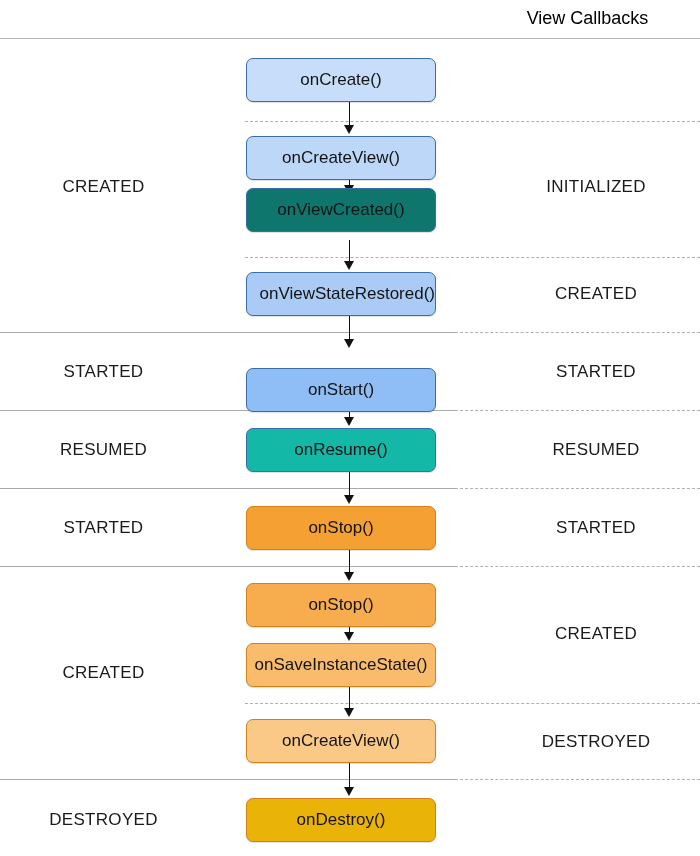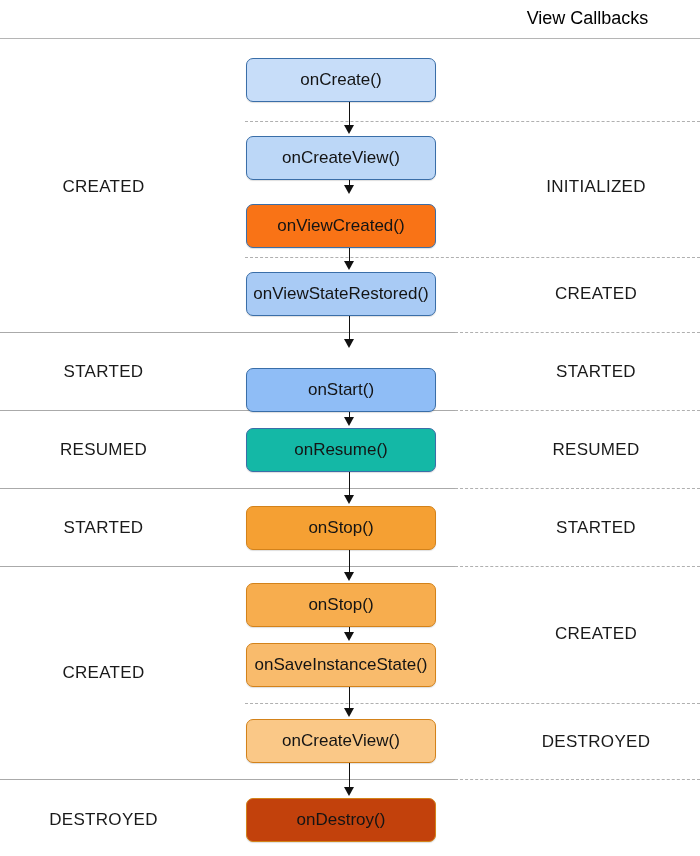--- a/index.html
+++ b/index.html
@@ -226,42 +226,42 @@
       <div class="state-label right" style="top: 624px;">CREATED</div>
       <div class="state-label right" style="top: 732px;">DESTROYED</div>
     </div>
   <div id="callbacks-layer">
       <div class="cb-box" style="top: 58px; background: rgb(199, 221, 249); border: 1.6px solid rgb(58, 110, 168);">
         <span>onCreate()</span>
       </div>
       <div class="cb-box" style="top: 136px; background: rgb(188, 215, 247); border: 1.6px solid rgb(58, 110, 168);">
         <span>onCreateView()</span>
       </div>
-      <div class="cb-box" style="top: 204px; background: #f97316; border: 1.6px solid rgb(58, 110, 168);">
+      <div class="cb-box" style="top: 188px; background: #0f766e; border: 1.6px solid rgb(58, 110, 168);">
         <span>onViewCreated()</span>
       </div>
-      <div class="cb-box" style="top: 272px; background: rgb(169, 203, 245); border: 1.6px solid rgb(58, 110, 168);">
+      <div class="cb-box" style="top: 272px; background: rgb(169, 203, 245); border: 1.6px solid rgb(58, 110, 168); justify-content: flex-end;">
         <span>onViewStateRestored()</span>
       </div>
       <div class="cb-box" style="top: 368px; background: rgb(143, 189, 246); border: 1.6px solid rgb(58, 110, 168);">
         <span>onStart()</span>
       </div>
       <div class="cb-box" style="top: 428px; background: #14b8a6; border: 1.6px solid rgb(58, 110, 168);">
         <span>onResume()</span>
       </div>
       <div class="cb-box" style="top: 506px; background: rgb(245, 160, 51); border: 1.6px solid rgb(211, 130, 26);">
         <span>onStop()</span>
       </div>
       <div class="cb-box" style="top: 583px; background: rgb(247, 173, 78); border: 1.6px solid rgb(211, 130, 26);">
         <span>onStop()</span>
       </div>
       <div class="cb-box" style="top: 643px; background: rgb(249, 187, 108); border: 1.6px solid rgb(211, 130, 26);">
         <span>onSaveInstanceState()</span>
       </div>
       <div class="cb-box" style="top: 719px; background: rgb(250, 200, 135); border: 1.6px solid rgb(211, 130, 26);">
         <span>onCreateView()</span>
       </div>
-      <div class="cb-box" style="top: 798px; background: #c2410c; border: 1.6px solid rgb(211, 130, 26);">
+      <div class="cb-box" style="top: 798px; background: #eab308; border: 1.6px solid rgb(211, 130, 26);">
         <span>onDestroy()</span>
       </div>
     </div>
 
 </div>
 
 </body></html>

